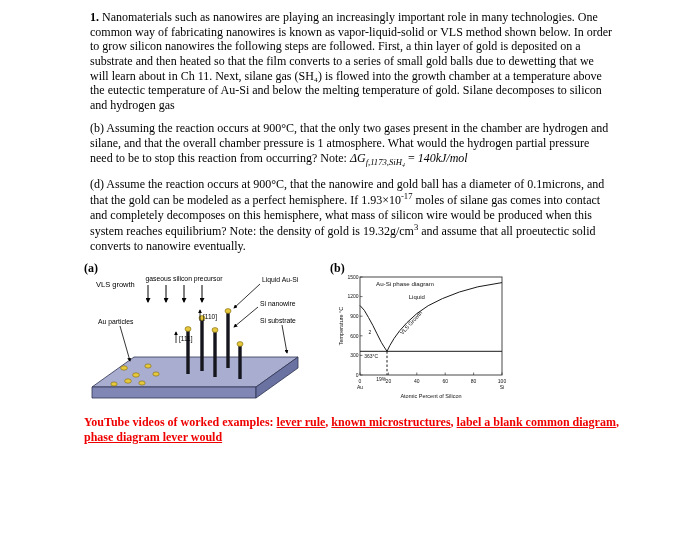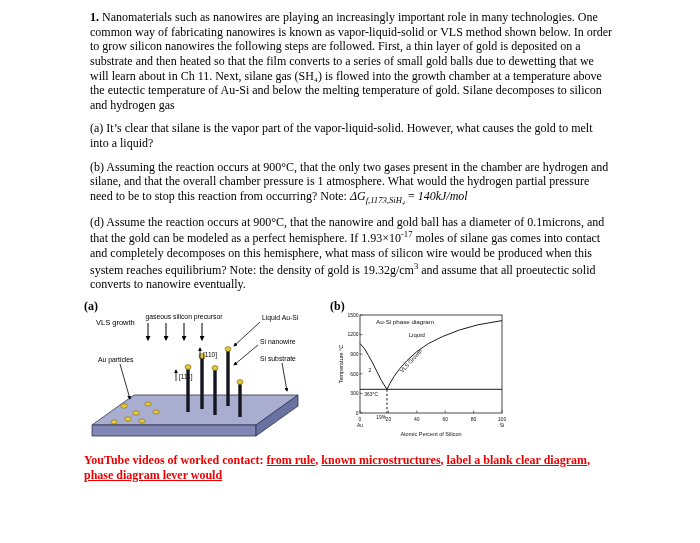--- a/index.html
+++ b/index.html
@@ -27,21 +27,20 @@
   .footer { margin: 5px 0 0; font-weight: bold; color: #ee0000; line-height: 1.25; }
   .footer a { color: #ee0000; text-decoration: underline; }
 </style>
 </head>
 <body>
 
 <div class="page">
 
   <p class="para"><b>1.</b><span> Nanomaterials such as nanowires are playing an increasingly important role in many technologies. One common way of fabricating nanowires is known as vapor-liquid-solid or VLS method shown below. In order to grow silicon nanowires the following steps are followed. First, a thin layer of gold is deposited on a substrate and then heated so that the film converts to a series of small gold balls due to dewetting that we will learn about in Ch 11. Next, silane gas (SH₄) is flowed into the growth chamber at a temperature above the eutectic temperature of Au-Si and below the melting temperature of gold. Silane decomposes to silicon and hydrogen gas</span></p>
 
-  <p class="para"><span>(a) It’s clear that silane is the vapor part of the vapor-liquid-solid. However, what causes the gold to melt into a liquid?</span></p>
 
   <p class="para"><span>(b) Assuming the reaction occurs at 900°C, that the only two gases present in the chamber are hydrogen and silane, and that the overall chamber pressure is 1 atmosphere. What would the hydrogen partial pressure need to be to stop this reaction from occurring? Note: </span><span class="mathvar">ΔG</span><sub><span class="mathvar">f,1173,SiH₄</span></sub><span> = </span><span class="mathvar">140kJ/mol</span></p>
 
 
   <p class="para"><span>(d) Assume the reaction occurs at 900°C, that the nanowire and gold ball has a diameter of 0.1microns, and that the gold can be modeled as a perfect hemisphere. If 1.93×10</span><sup>-17</sup><span> moles of silane gas comes into contact and completely decomposes on this hemisphere, what mass of silicon wire would be produced when this system reaches equilibrium? Note: the density of gold is 19.32g/cm</span><sup>3</sup><span> and assume that all proeutectic solid converts to nanowire eventually.</span></p>
 
   <div class="figures">
     <div class="fig-label" id="fig-a-label">(a)</div>
     <div class="fig-label" id="fig-b-label">(b)</div>
 
@@ -141,15 +140,15 @@
         <polyline points="24.0,86.3 166.0,86.3" fill="none" stroke="#1a1a1a" stroke-width="1"></polyline>
         <polyline points="51.0,86.3 51.0,110.0" fill="none" stroke="#1a1a1a" stroke-width="1" stroke-dasharray="2.4 2"></polyline>
         <text x="80.80000000000001" y="34.21333333333334" font-size="6" text-anchor="middle" fill="#111">Liquid</text>
         <text x="76.53999999999999" y="59.04" font-size="5.5" text-anchor="middle" fill="#111" transform="rotate(-48 76.53999999999999 59.04)">VLS Growth</text>
         <text x="28.259999999999998" y="93.01333333333334" font-size="5" text-anchor="start" fill="#111">363°C</text>
         <text x="45.3" y="115.55333333333333" font-size="5" text-anchor="middle" fill="#111">19%</text>
         <text x="33.94" y="69.036" font-size="5" text-anchor="middle" fill="#111">2</text>
       </svg>
   </div>
 
-  <p class="footer"><span>YouTube videos of worked contact: </span><a href="#">from rule</a><span>, </span><a href="#">known microstructures</a><span>, </span><a href="#">label a blank clear diagram</a><span>, </span><a href="#">phase diagram lever would</a></p>
+  <p class="footer"><span>YouTube videos of worked examples: </span><a href="#">lever rule</a><span>, </span><a href="#">known microstructures</a><span>, </span><a href="#">label a blank common diagram</a><span>, </span><a href="#">phase diagram lever would</a></p>
 
 </div>
 
 </body></html>

